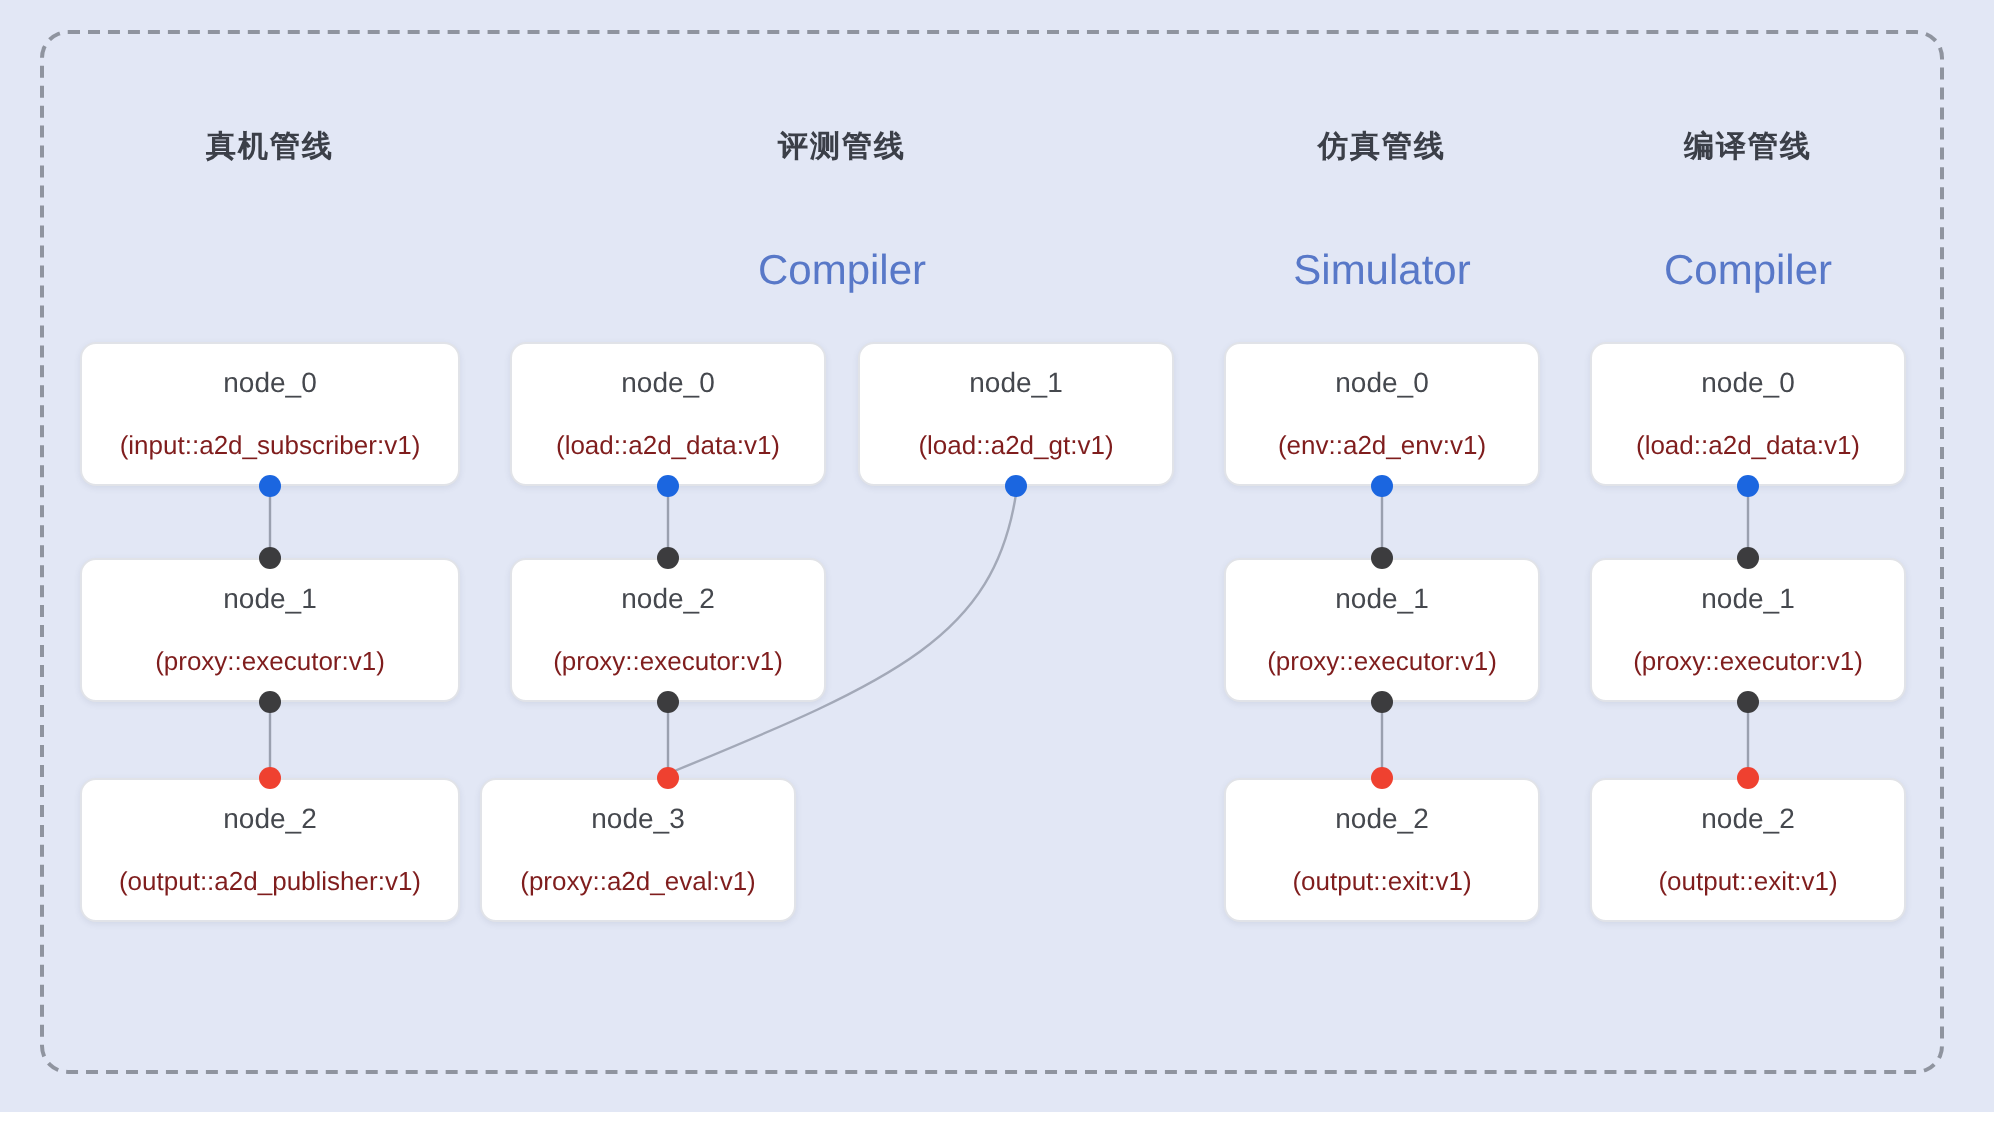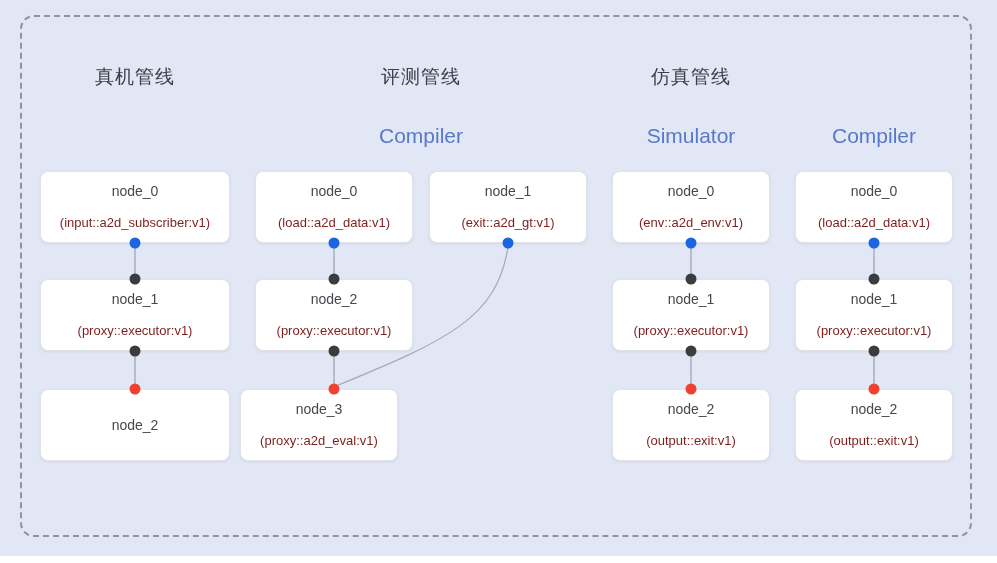--- a/index.html
+++ b/index.html
@@ -20,21 +20,21 @@
     position:absolute;left:20px;top:15px;width:948px;height:518px;
     border:2px dashed #8f949f;border-radius:14px;
     background:transparent;
   }
   .wires{
     position:absolute;left:0;top:0;width:997px;height:563px;
     z-index:1;pointer-events:none;
   }
   .title-zh{
     position:absolute;top:64px;width:200px;text-align:center;
-    font-size:19px;font-weight:400;color:#3b3f48;z-index:2;
+    font-size:15px;font-weight:700;color:#3b3f48;z-index:2;
     letter-spacing:1px;
   }
   .title-en{
     position:absolute;top:124px;width:200px;text-align:center;
     font-size:21px;font-weight:400;color:#5878c8;z-index:2;
   }
   .node{
     position:absolute;height:72px;box-sizing:border-box;
     background:#ffffff;border:1px solid #e1e3e8;border-radius:8px;
     box-shadow:0 1px 3px rgba(70,80,110,0.10);
@@ -70,44 +70,46 @@
     <line x1="691" y1="243" x2="691" y2="279" stroke="#9aa0af" stroke-width="1.2"></line>
     <line x1="691" y1="351" x2="691" y2="389" stroke="#9aa0af" stroke-width="1.2"></line>
 
     <line x1="874" y1="243" x2="874" y2="279" stroke="#9aa0af" stroke-width="1.2"></line>
     <line x1="874" y1="351" x2="874" y2="389" stroke="#9aa0af" stroke-width="1.2"></line>
   </svg>
 
   <div class="title-zh" style="left:35px">真机管线</div>
   <div class="title-zh" style="left:321px">评测管线</div>
   <div class="title-zh" style="left:591px">仿真管线</div>
+  <div class="title-zh" style="left:774px">编译管线</div>
 
   <div class="title-en" style="left:321px">Compiler</div>
   <div class="title-en" style="left:774px">Compiler</div>
   <div class="title-en" style="left:591px">Simulator</div>
 
   <div class="node" style="left:40px;top:171px;width:190px">
     <div class="nname">node_0</div>
     <div class="ntype">(input::a2d_subscriber:v1)</div>
   </div>
   <div class="node" style="left:40px;top:279px;width:190px">
     <div class="nname">node_1</div>
     <div class="ntype">(proxy::executor:v1)</div>
   </div>
   <div class="node" style="left:40px;top:389px;width:190px">
     <div class="nname">node_2</div>
+    <div class="ntype">(output::a2d_publisher:v1)</div>
   </div>
 
   <div class="node" style="left:255px;top:171px;width:158px">
     <div class="nname">node_0</div>
     <div class="ntype">(load::a2d_data:v1)</div>
   </div>
   <div class="node" style="left:429px;top:171px;width:158px">
     <div class="nname">node_1</div>
-    <div class="ntype">(exit::a2d_gt:v1)</div>
+    <div class="ntype">(load::a2d_gt:v1)</div>
   </div>
   <div class="node" style="left:255px;top:279px;width:158px">
     <div class="nname">node_2</div>
     <div class="ntype">(proxy::executor:v1)</div>
   </div>
   <div class="node" style="left:240px;top:389px;width:158px">
     <div class="nname">node_3</div>
     <div class="ntype">(proxy::a2d_eval:v1)</div>
   </div>
 

